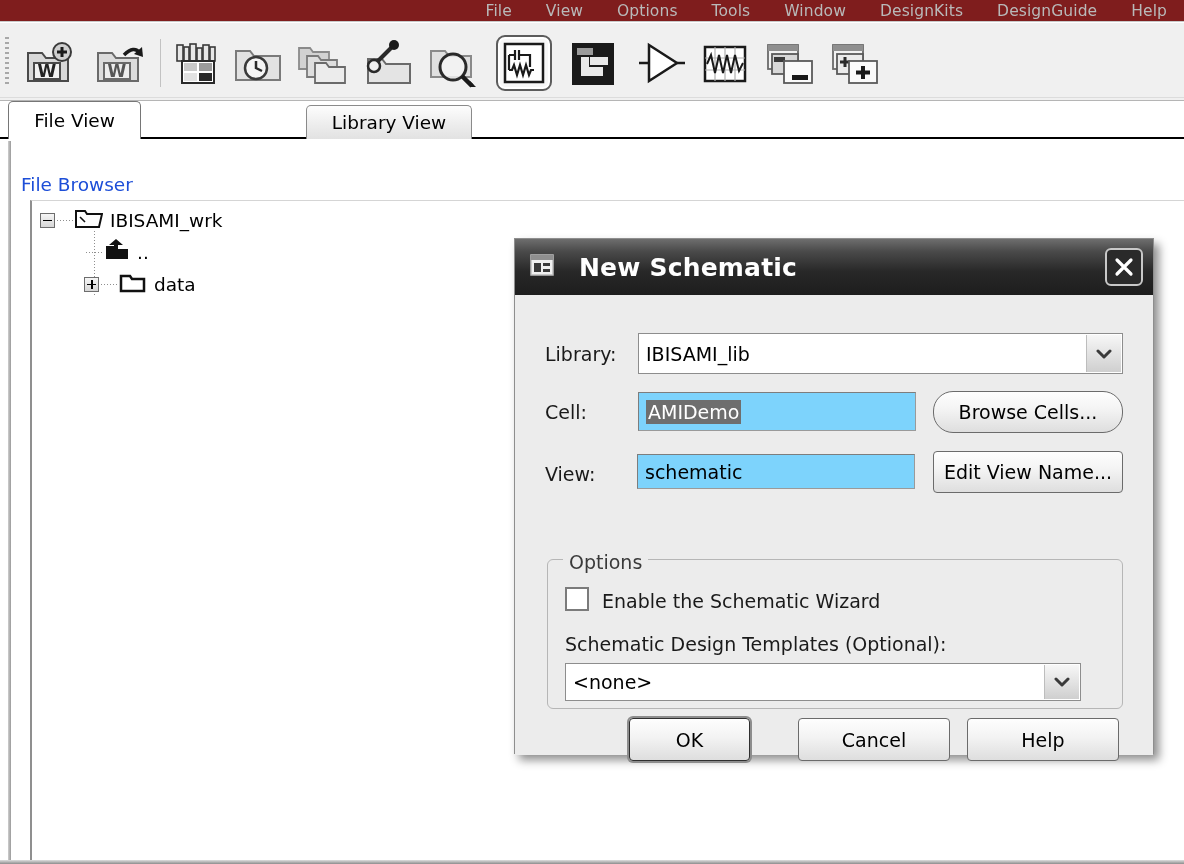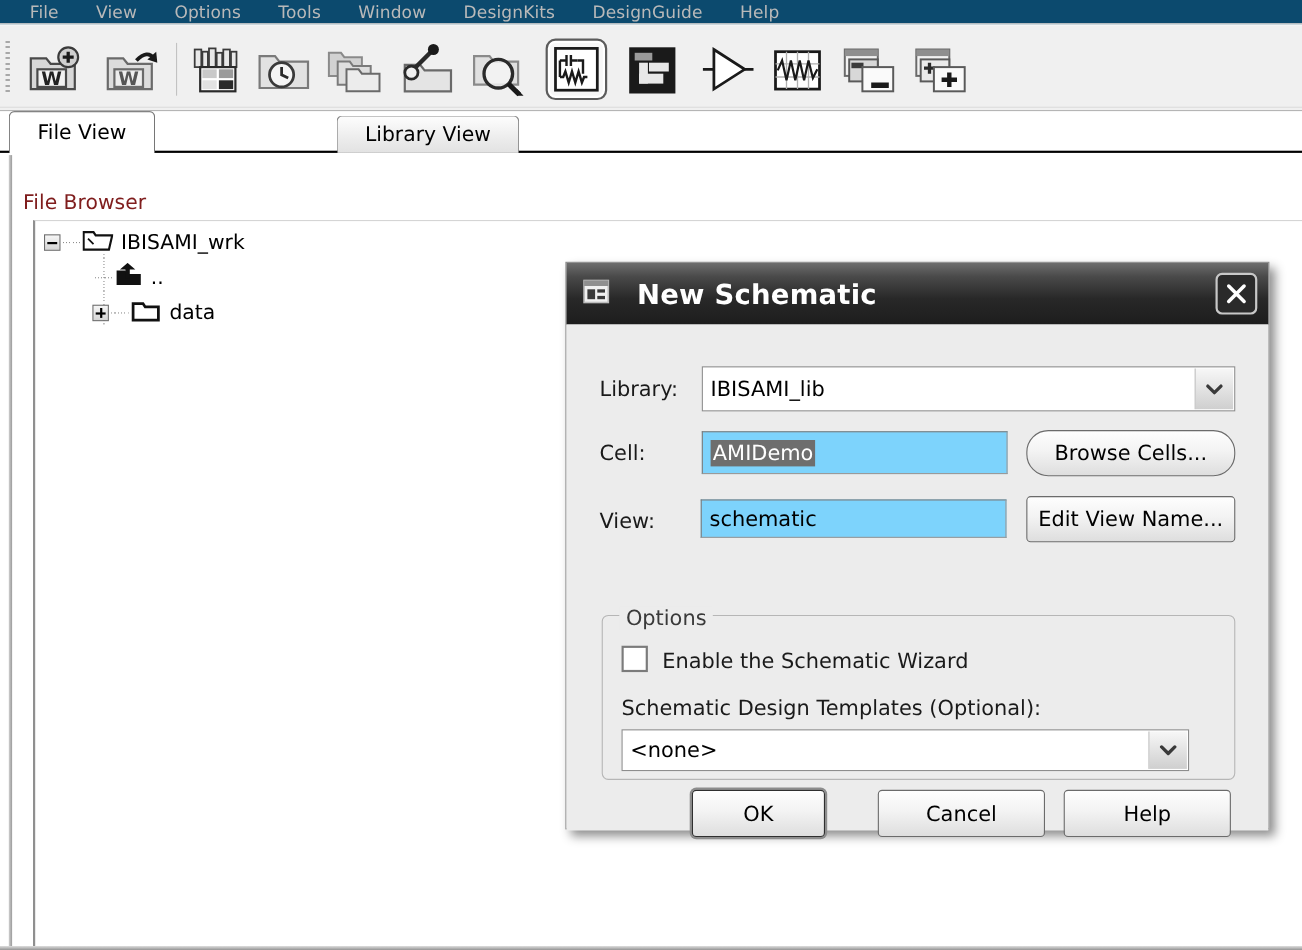--- a/index.html
+++ b/index.html
@@ -14,26 +14,27 @@
     font-family: "DejaVu Sans", sans-serif;
     overflow: hidden;
     -webkit-font-smoothing: none;
   }
 
   
   #menubar {
     position: absolute;
     left: 0; top: 0;
     width: 1184px; height: 22px;
-    background: #0c4a6e;
+    background: #7f1d1d;
     border-bottom: 1px solid #c9c9c9;
     display: flex;
     align-items: center;
     padding-left: 10px;
     box-sizing: border-box;
+    justify-content: flex-end;
   }
   .menu-item {
     color: #b9b9b9;
     font-size: 15.5px;
     padding: 0 17px;
     white-space: nowrap;
     letter-spacing: 0.1px;
   }
 
   
@@ -114,21 +115,21 @@
     z-index: 3;
     border-color: #767676;
     font-weight: normal;
   }
 
   
   #browser-label {
     position: absolute;
     left: 21px; top: 174px;
     font-size: 18.5px;
-    color: #7f1d1d;
+    color: #1d4ed8;
   }
   #tree-outer-left {
     position: absolute;
     left: 8px; top: 141px;
     width: 3px; height: 723px;
     background: linear-gradient(to right, #cfcfcf, #9a9a9a);
   }
   #tree-panel {
     position: absolute;
     left: 30px; top: 200px;

